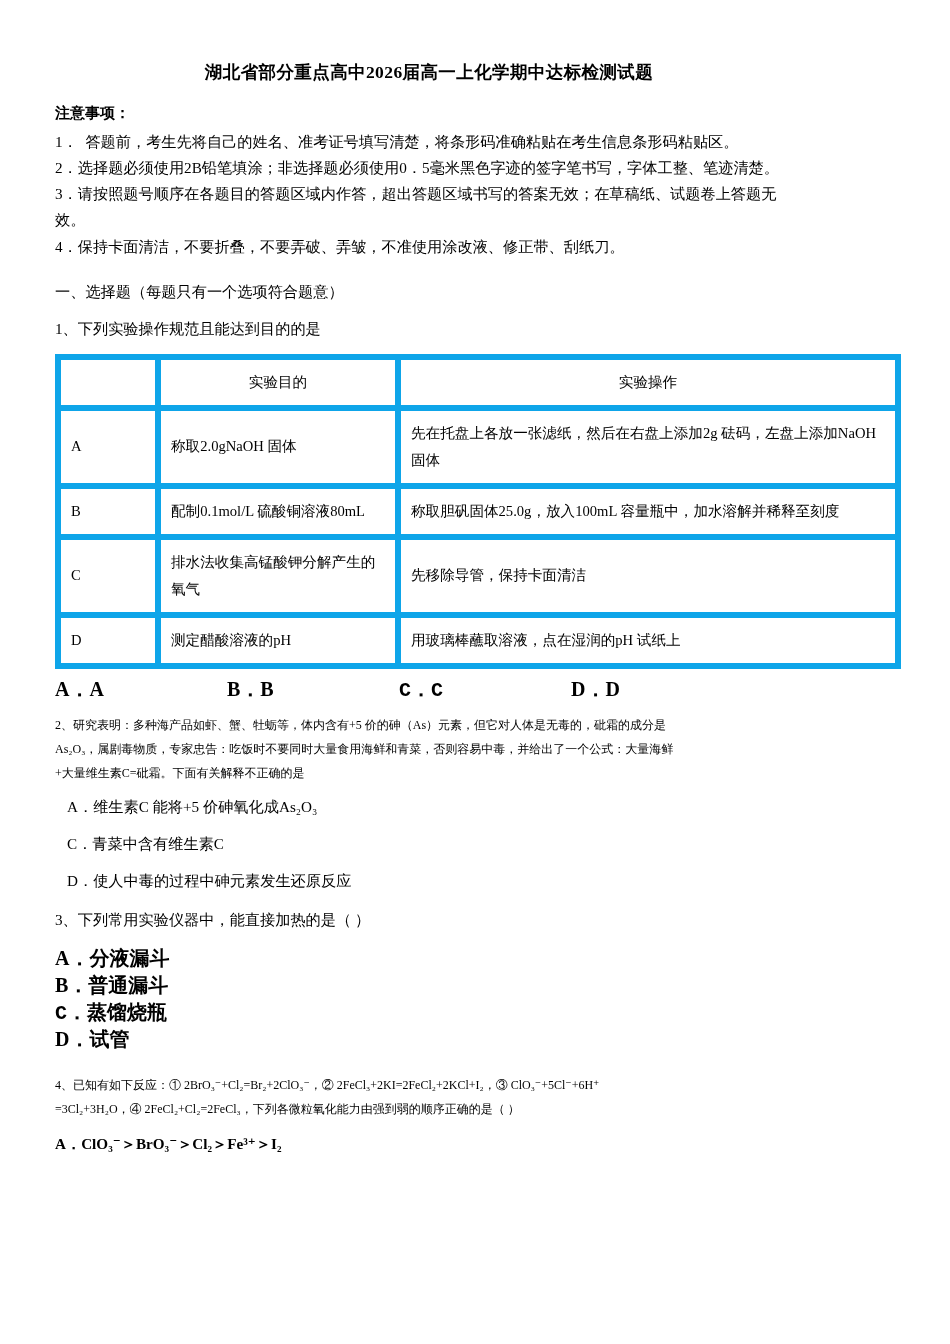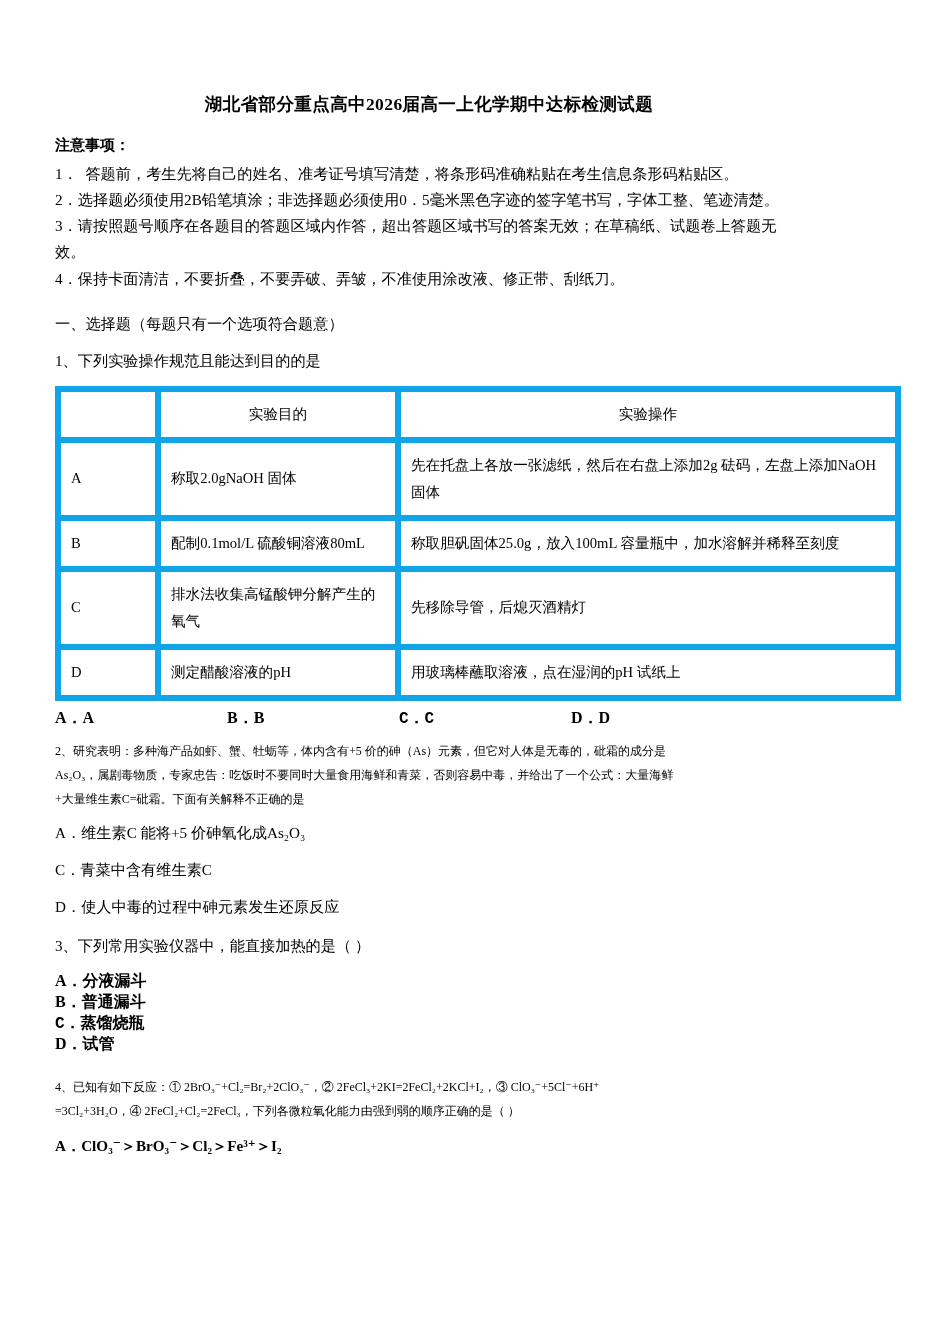--- a/index.html
+++ b/index.html
@@ -10,21 +10,21 @@
   body {
     width: 950px;
     min-height: 1344px;
     font-family: "Liberation Serif", "DejaVu Serif", serif;
     color: #000000;
   }
   .page {
     width: 858px;
     min-height: 1344px;
     box-sizing: border-box;
-    padding: 64px 55px 40px 55px;
+    padding: 32px 55px 40px 55px;
     position: relative;
   }
   .doc-title {
     text-align: center;
     font-size: 17.5px;
     font-weight: bold;
     letter-spacing: 0.4px;
     margin: 28px 0 20px 0;
   }
   .notice-head {
@@ -75,32 +75,32 @@
   col.c1 { width: 100px; }
   col.c2 { width: 240px; }
   col.c3 { width: 500px; }
   td.label {
     text-align: left;
     vertical-align: middle;
     font-size: 14.6px;
   }
   .ans-row {
     display: flex;
-    font-size: 16px;
+    font-size: 20px;
     font-weight: bold;
     margin: 7px 0 0 0;
   }
   .ans-row span { display: inline-block; }
   .w1 { width: 172px; }
   .w2 { width: 172px; font-family: Liberation Serif, serif; }
   .w3 { width: 172px; font-family: Liberation Mono, monospace; }
   .q-choice-line {
     font-size: 15.2px;
     line-height: 2.05;
-    margin: 6px 0;
+    margin: 6px 12px;
   }
   .flexopt {
     display: flex;
     font-size: 15.2px;
     line-height: 2.0;
     margin: 8px 0 0 0;
   }
   .flexopt .a { width: 385px; }
 </style>
 </head>
@@ -137,21 +137,21 @@
         <td>先在托盘上各放一张滤纸，然后在右盘上添加2g 砝码，左盘上添加NaOH 固体</td>
       </tr>
       <tr>
         <td class="label">B</td>
         <td>配制0.1mol/L 硫酸铜溶液80mL</td>
         <td>称取胆矾固体25.0g，放入100mL 容量瓶中，加水溶解并稀释至刻度</td>
       </tr>
       <tr>
         <td class="label">C</td>
         <td>排水法收集高锰酸钾分解产生的氧气</td>
-        <td>先移除导管，后熄灭酒精灯</td>
+        <td>先移除导管，保持卡面清洁</td>
       </tr>
       <tr>
         <td class="label">D</td>
         <td>测定醋酸溶液的pH</td>
         <td>用玻璃棒蘸取溶液，点在湿润的pH 试纸上</td>
       </tr>
     </tbody>
   </table>
 
   <div class="ans-row">

